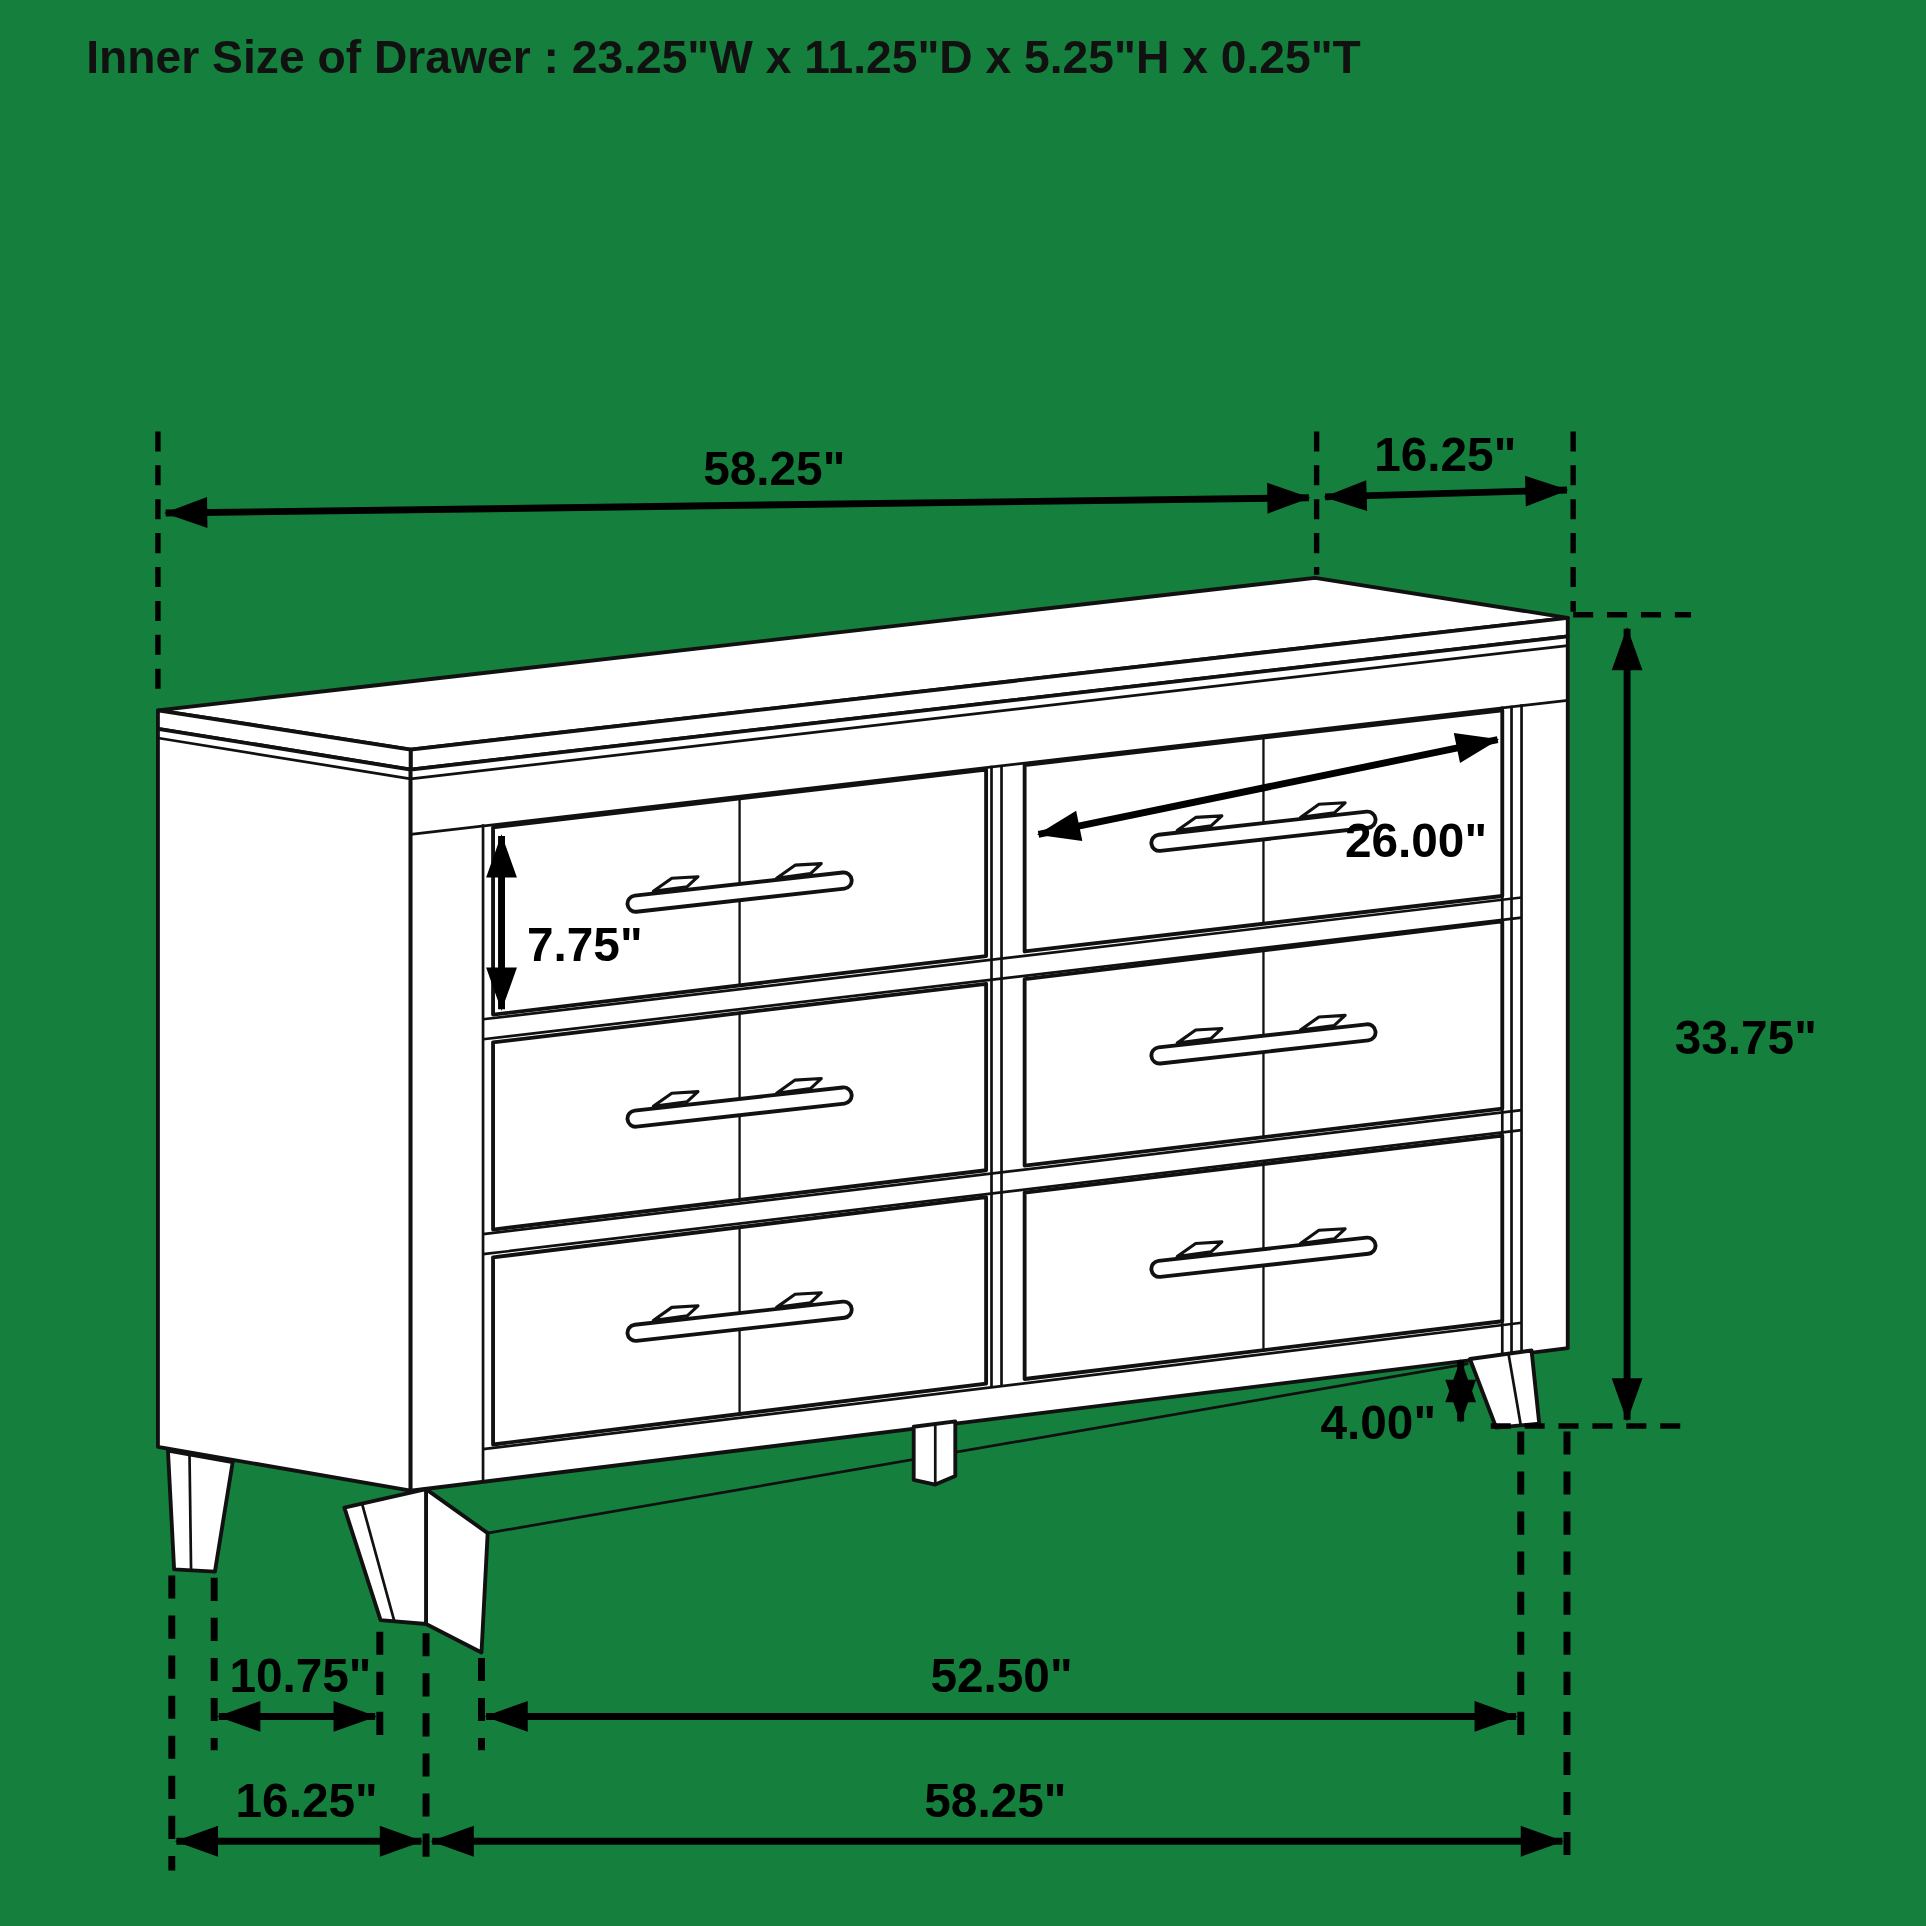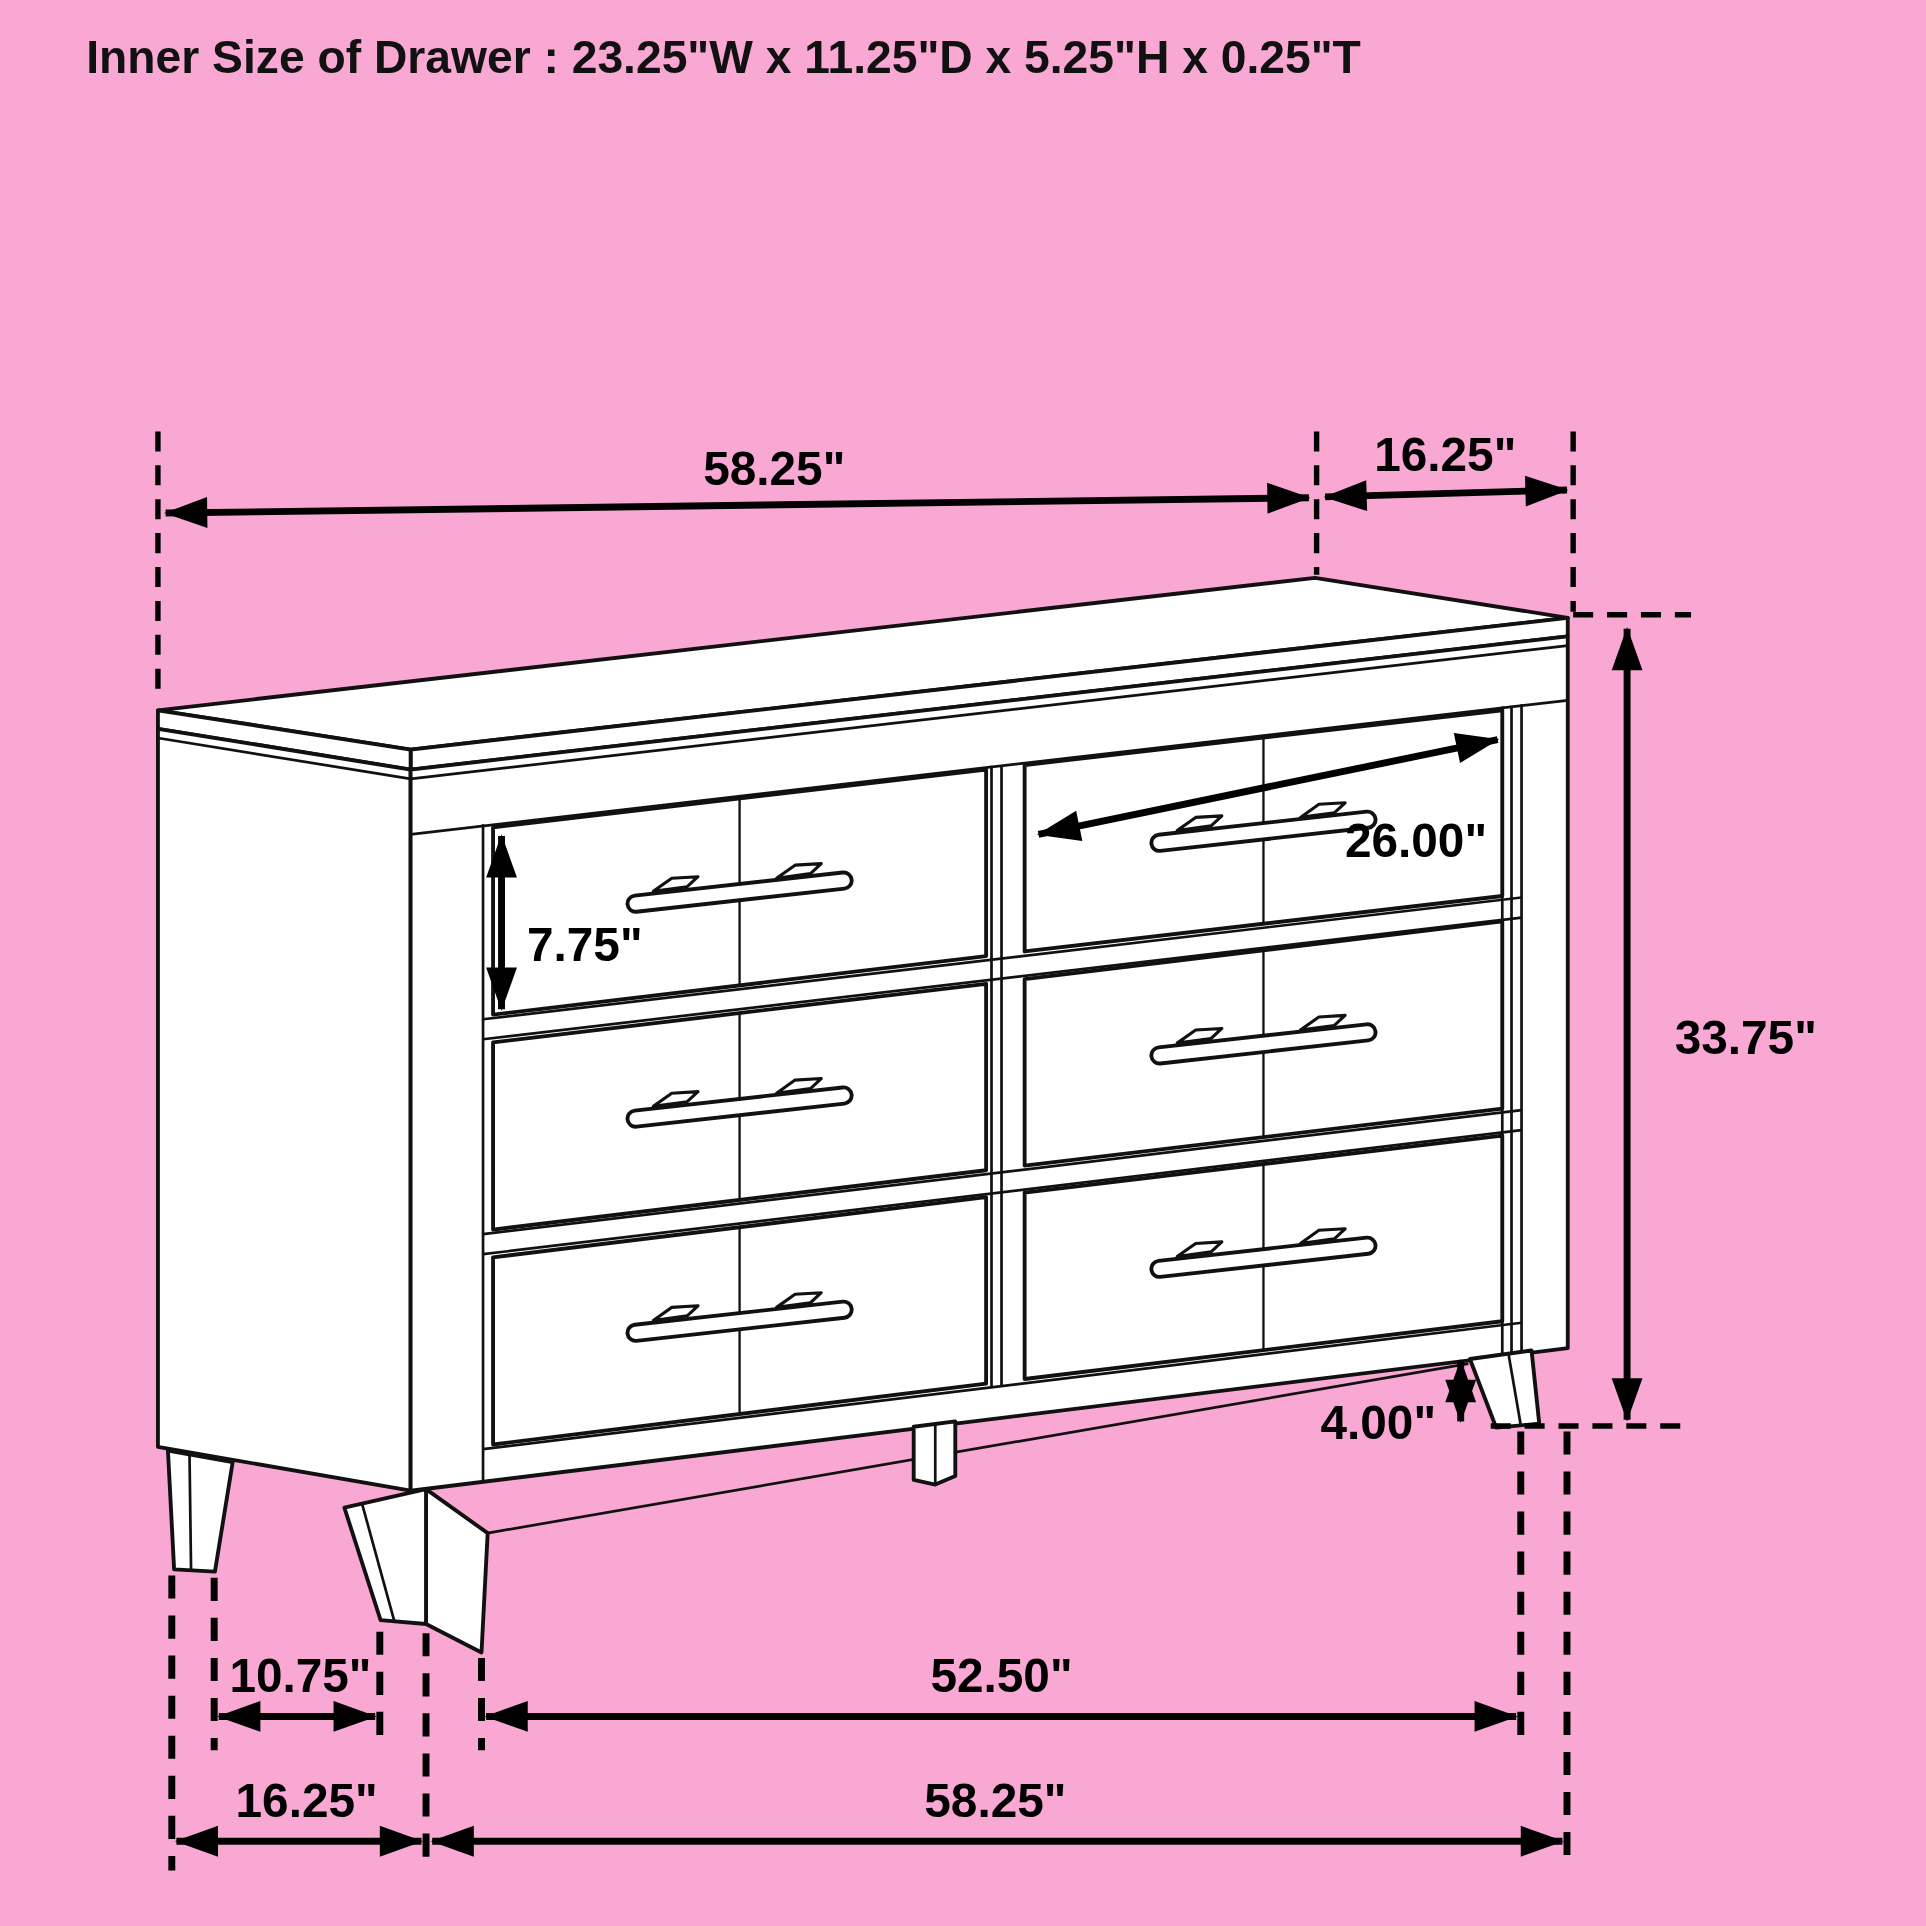--- a/index.html
+++ b/index.html
@@ -1,16 +1,16 @@
 <!DOCTYPE html>
 <html style="font-size:12.3px"><head>
 <meta charset="utf-8">
 <style>
   html,body{margin:0;padding:0;background:#ffffff;}
-  .canvas{position:relative;width:1926px;height:1926px;background:#f9a8d4;overflow:hidden;
+  .canvas{position:relative;width:1926px;height:1926px;background:#15803d;overflow:hidden;
           font-family:"Liberation Sans", sans-serif;}
   svg{position:absolute;left:0;top:0;}
   .outline{fill:#ffffff;stroke:#111111;stroke-width:5;stroke-linejoin:round;}
   .thin{fill:none;stroke:#111111;stroke-width:3.5;}
   .seam{fill:none;stroke:#111111;stroke-width:3;}
   .dimline{stroke:#000000;stroke-width:9;fill:none;}
   .ext{stroke:#000000;stroke-width:7;fill:none;stroke-dasharray:26 18;}
   .extb{stroke:#000000;stroke-width:9;fill:none;stroke-dasharray:30 22;}
   .dimtext{font-family:"Liberation Sans", sans-serif;font-weight:bold;font-size:62px;fill:#000000;}
   .titletext{font-family:"Liberation Sans", sans-serif;font-weight:bold;font-size:60px;fill:#111111;}

